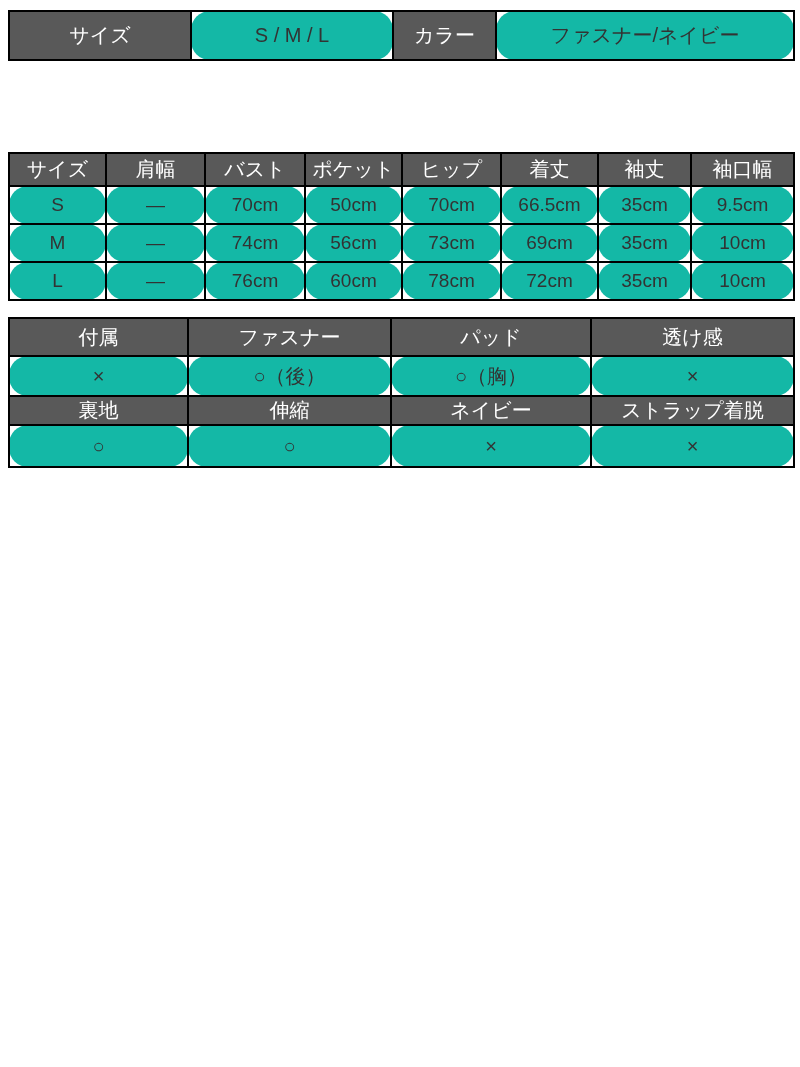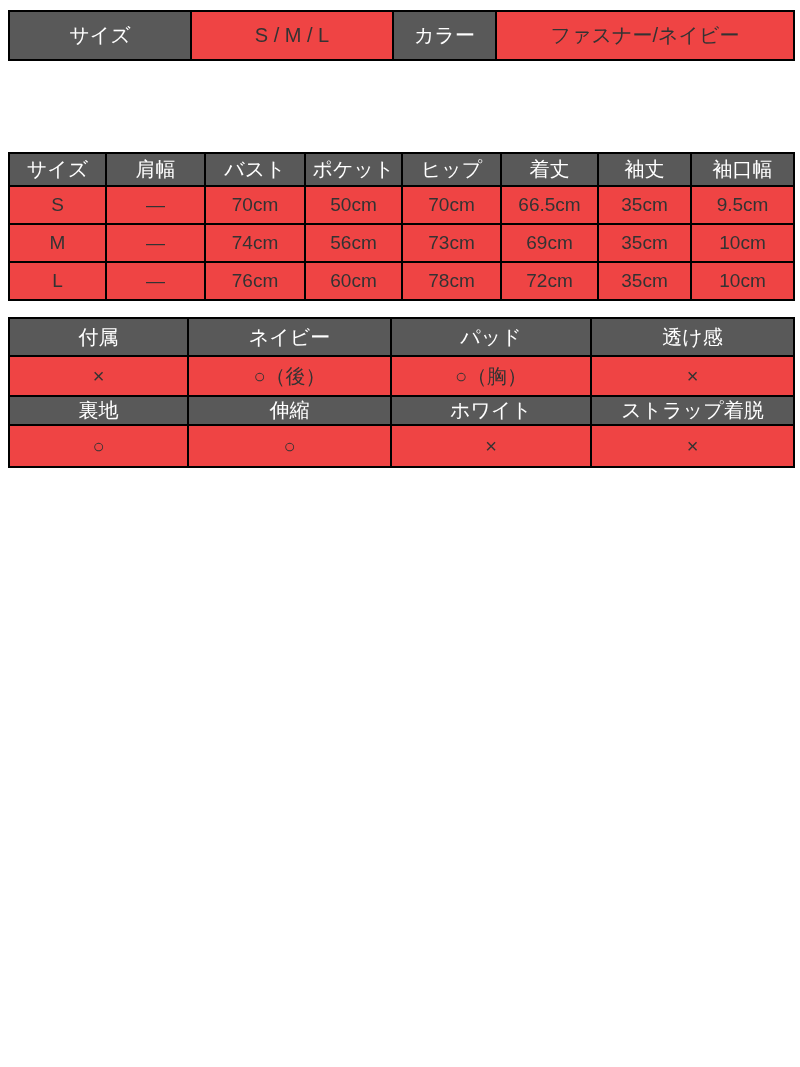--- a/index.html
+++ b/index.html
@@ -37,23 +37,24 @@
     padding: 0;
     overflow: hidden;
     white-space: nowrap;
   }
   .hdr {
     background: var(--header-bg);
     color: var(--header-text);
     font-size: 20px;
   }
   .val {
-    background: #ef4444;
+    background: #14b8a6;
     color: var(--body-text);
     font-size: 20px;
+    border-radius: 19px;
   }
   
   .t1 { top: 10px; width: 785px; }
   .t1 .r1 td { height: 49px; }
   .t1 .r2 td { height: 69px; }
   .t1 .material-lines div { line-height: 27px; }
   
   .t2 { top: 152px; width: 785px; }
   .t2 .hrow td { height: 33px; }
   .t2 .drow td { height: 38px; }
@@ -145,34 +146,34 @@
   <table class="t3">
     <colgroup>
       <col style="width:179px">
         <col style="width:203px">
         <col style="width:200px">
         <col style="width:203px">
     </colgroup>
     <tbody>
         <tr class="hrowA">
       <td class="hdr">付属</td>
-      <td class="hdr">ネイビー</td>
+      <td class="hdr">ファスナー</td>
       <td class="hdr">パッド</td>
       <td class="hdr">透け感</td>
     </tr>
     <tr class="vrowA">
       <td class="val">×</td>
       <td class="val">○（後）</td>
       <td class="val">○（胸）</td>
       <td class="val">×</td>
     </tr>
     <tr class="hrowB">
       <td class="hdr">裏地</td>
       <td class="hdr">伸縮</td>
-      <td class="hdr">ホワイト</td>
+      <td class="hdr">ネイビー</td>
       <td class="hdr">ストラップ着脱</td>
     </tr>
     <tr class="vrowB">
       <td class="val">○</td>
       <td class="val">○</td>
       <td class="val">×</td>
       <td class="val">×</td>
     </tr>
   </tbody>
     </table>

